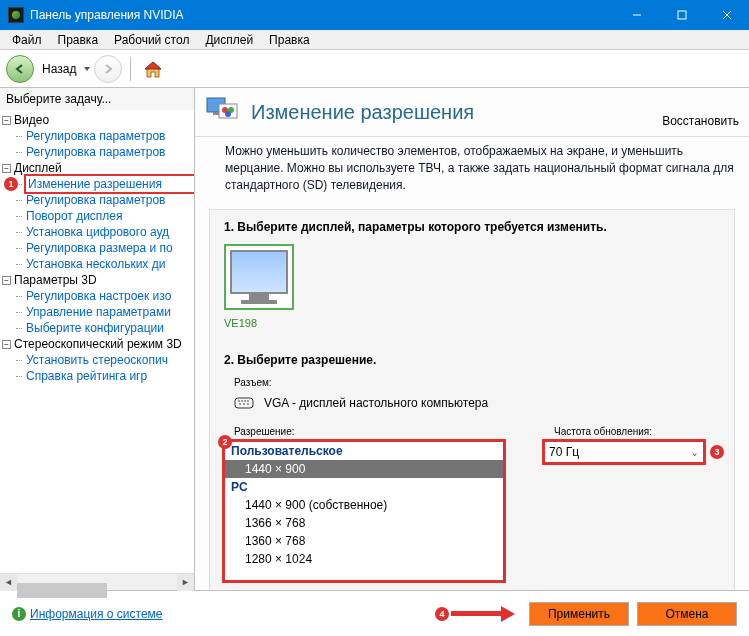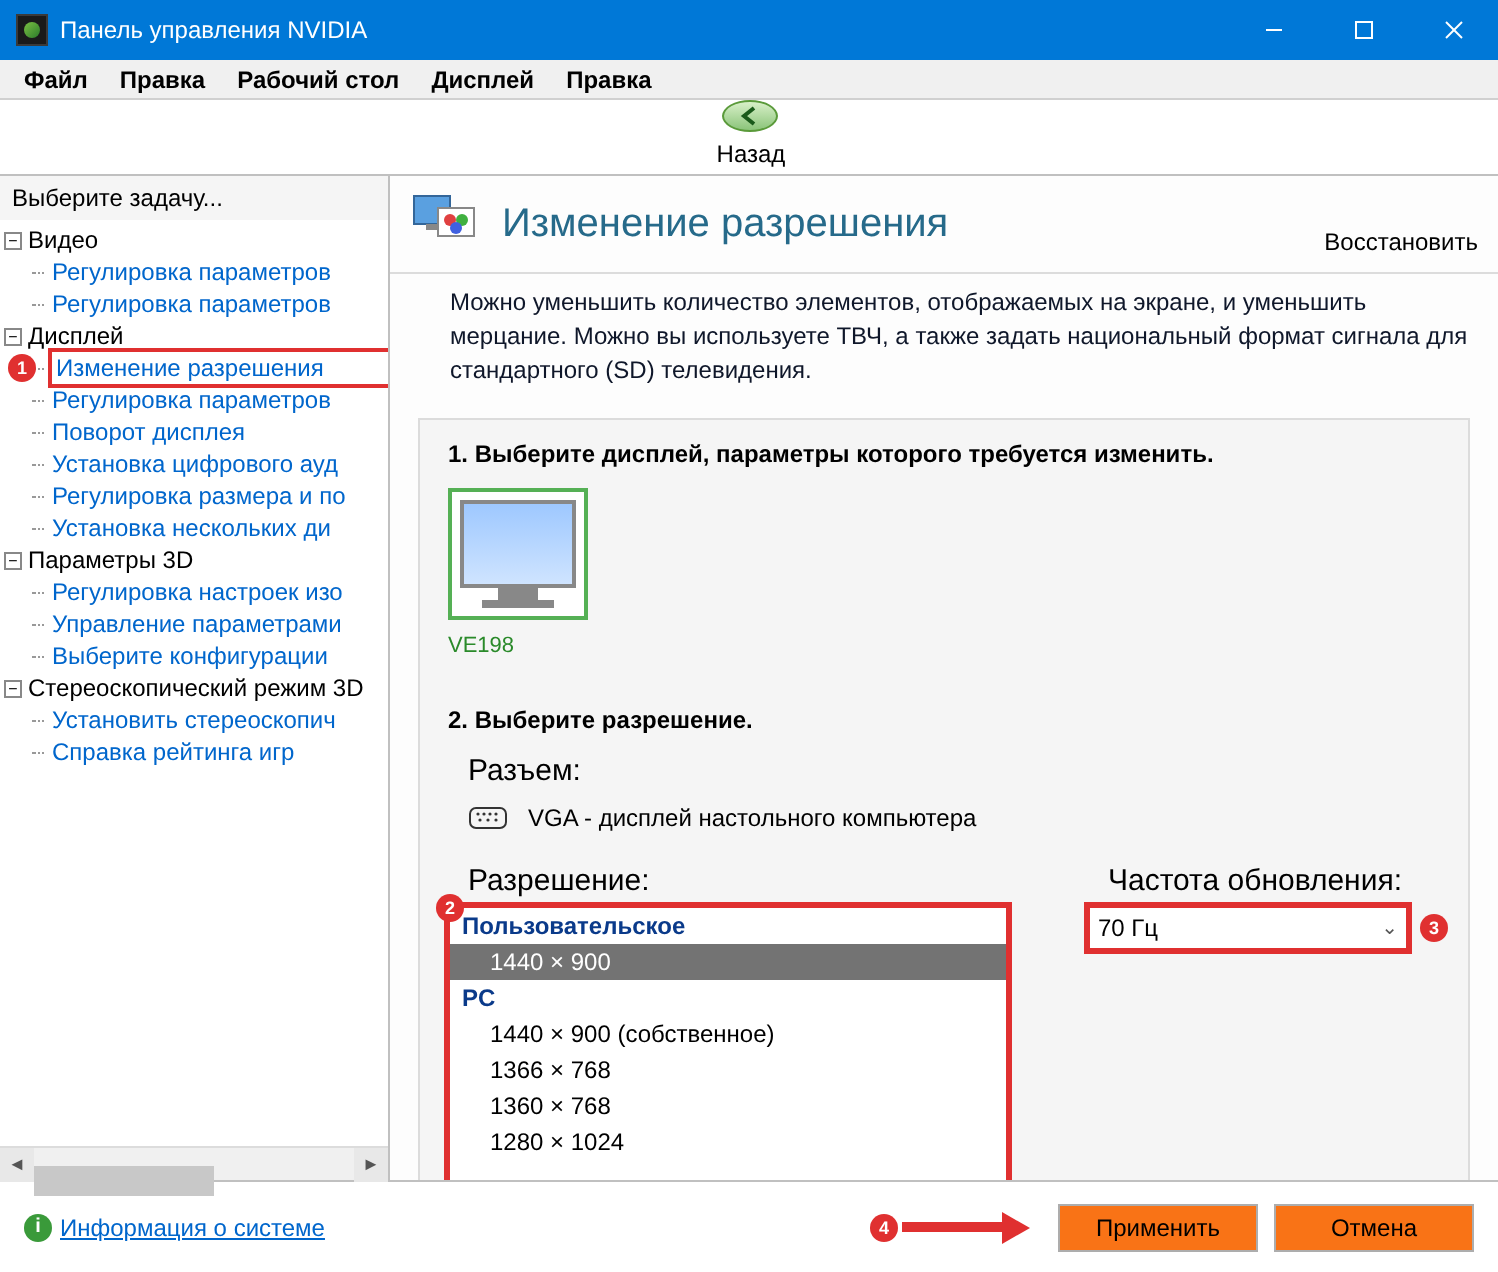--- a/index.html
+++ b/index.html
@@ -7,25 +7,25 @@
 
 
 .titlebar { height:30px; background:#0078d7; color:#fff; display:flex; align-items:center; padding:0 0 0 8px; }
 .titlebar .icon { width:16px; height:16px; background:#1a1a1a; border:1px solid #3a3a3a; margin-right:6px; position:relative; }
 .titlebar .icon::after { content:""; position:absolute; top:3px; left:3px; width:8px; height:8px; background:linear-gradient(135deg,#7bc043,#2a7a2a); border-radius:50%; }
 .titlebar .title { flex:1; font-size:12px; }
 .titlebar .winbtn { width:45px; height:30px; display:flex; align-items:center; justify-content:center; }
 .titlebar .winbtn svg { stroke:#fff; fill:none; }
 
 
-.menubar { height:20px; background:#f0f0f0; display:flex; align-items:center; padding:0 4px; border-bottom:1px solid #d0d0d0;font-weight:bold; }
+.menubar { height:20px; background:#f0f0f0; display:flex; align-items:center; padding:0 4px; border-bottom:1px solid #d0d0d0; }
 .menubar span { padding:2px 8px; font-size:12px; }
 
 
-.toolbar { height:38px; border-bottom:1px solid #c0c0c0; display:flex; align-items:center; padding:0 6px; gap:4px;flex-direction:column; }
+.toolbar { height:38px; border-bottom:1px solid #c0c0c0; display:flex; align-items:center; padding:0 6px; gap:4px; }
 .navbtn { width:28px; height:28px; border:1px solid #b0b0b0; border-radius:50%; display:flex; align-items:center; justify-content:center; background:linear-gradient(#fdfdfd,#e8e8e8); }
 .navbtn.green { border-color:#5a9a3a; background:linear-gradient(#d8f0c8,#8bc47a); }
 .navbtn.disabled { opacity:0.6; }
 .toolbar .back-label { font-size:12px; margin:0 2px 0 4px; }
 .toolbar .dd { width:0;height:0;border-left:3px solid transparent;border-right:3px solid transparent;border-top:4px solid #555;margin-left:2px; }
 .toolbar .sep { width:1px; height:24px; background:#c0c0c0; margin:0 4px; }
 .homeicon { width:28px; height:28px; display:flex; align-items:center; justify-content:center; }
 
 
 .main { display:flex; height:502px; }
@@ -55,21 +55,21 @@
 .section-box { margin:6px 14px 0 14px; border:1px solid #dcdcdc; background:#f5f5f5; padding:10px 14px; position:relative; }
 .section-title { font-weight:bold; font-size:12px; margin-bottom:10px; }
 .monitor { display:inline-block; text-align:center; padding:4px; border:2px solid #55b055; background:#fff; position:relative; }
 .monitor-frame { width:58px; height:44px; border:2px solid #888; background:linear-gradient(#9ec8ff,#cfe4ff); margin:0 auto; }
 .monitor-stand { width:20px; height:6px; background:#888; margin:0 auto; }
 .monitor-base { width:36px; height:4px; background:#888; margin:0 auto; }
 .monitor-label { color:#2a8a2a; font-size:11px; margin-top:4px; }
 
 .row2 { margin-top:24px; }
 .conn-row { display:flex; align-items:center; gap:10px; padding:4px 0 10px 10px; font-size:12px; }
-.label { font-size:15px; margin:6px 0 4px 10px; }
+.label { font-size:10px; margin:6px 0 4px 10px; }
 .cols { display:flex; gap:40px; }
 .col { position:relative; }
 .listbox { width:280px; height:140px; border:1px solid #7a98af; background:#fff; font-size:12px; overflow:hidden; outline:3px solid #e03030; outline-offset:-1px; }
 .listbox .group { padding:2px 6px; color:#0a3a8a; font-weight:bold; }
 .listbox .item { padding:2px 6px 2px 20px; }
 .listbox .item.sel { background:#737373; color:#fff; }
 .dropdown { width:160px; height:22px; border:1px solid #7a98af; background:#fff; display:flex; align-items:center; padding:0 4px; font-size:12px; outline:3px solid #e03030; outline-offset:-1px; }
 .dropdown .dd-arrow { margin-left:auto; font-size:10px; color:#555; }
 
 

